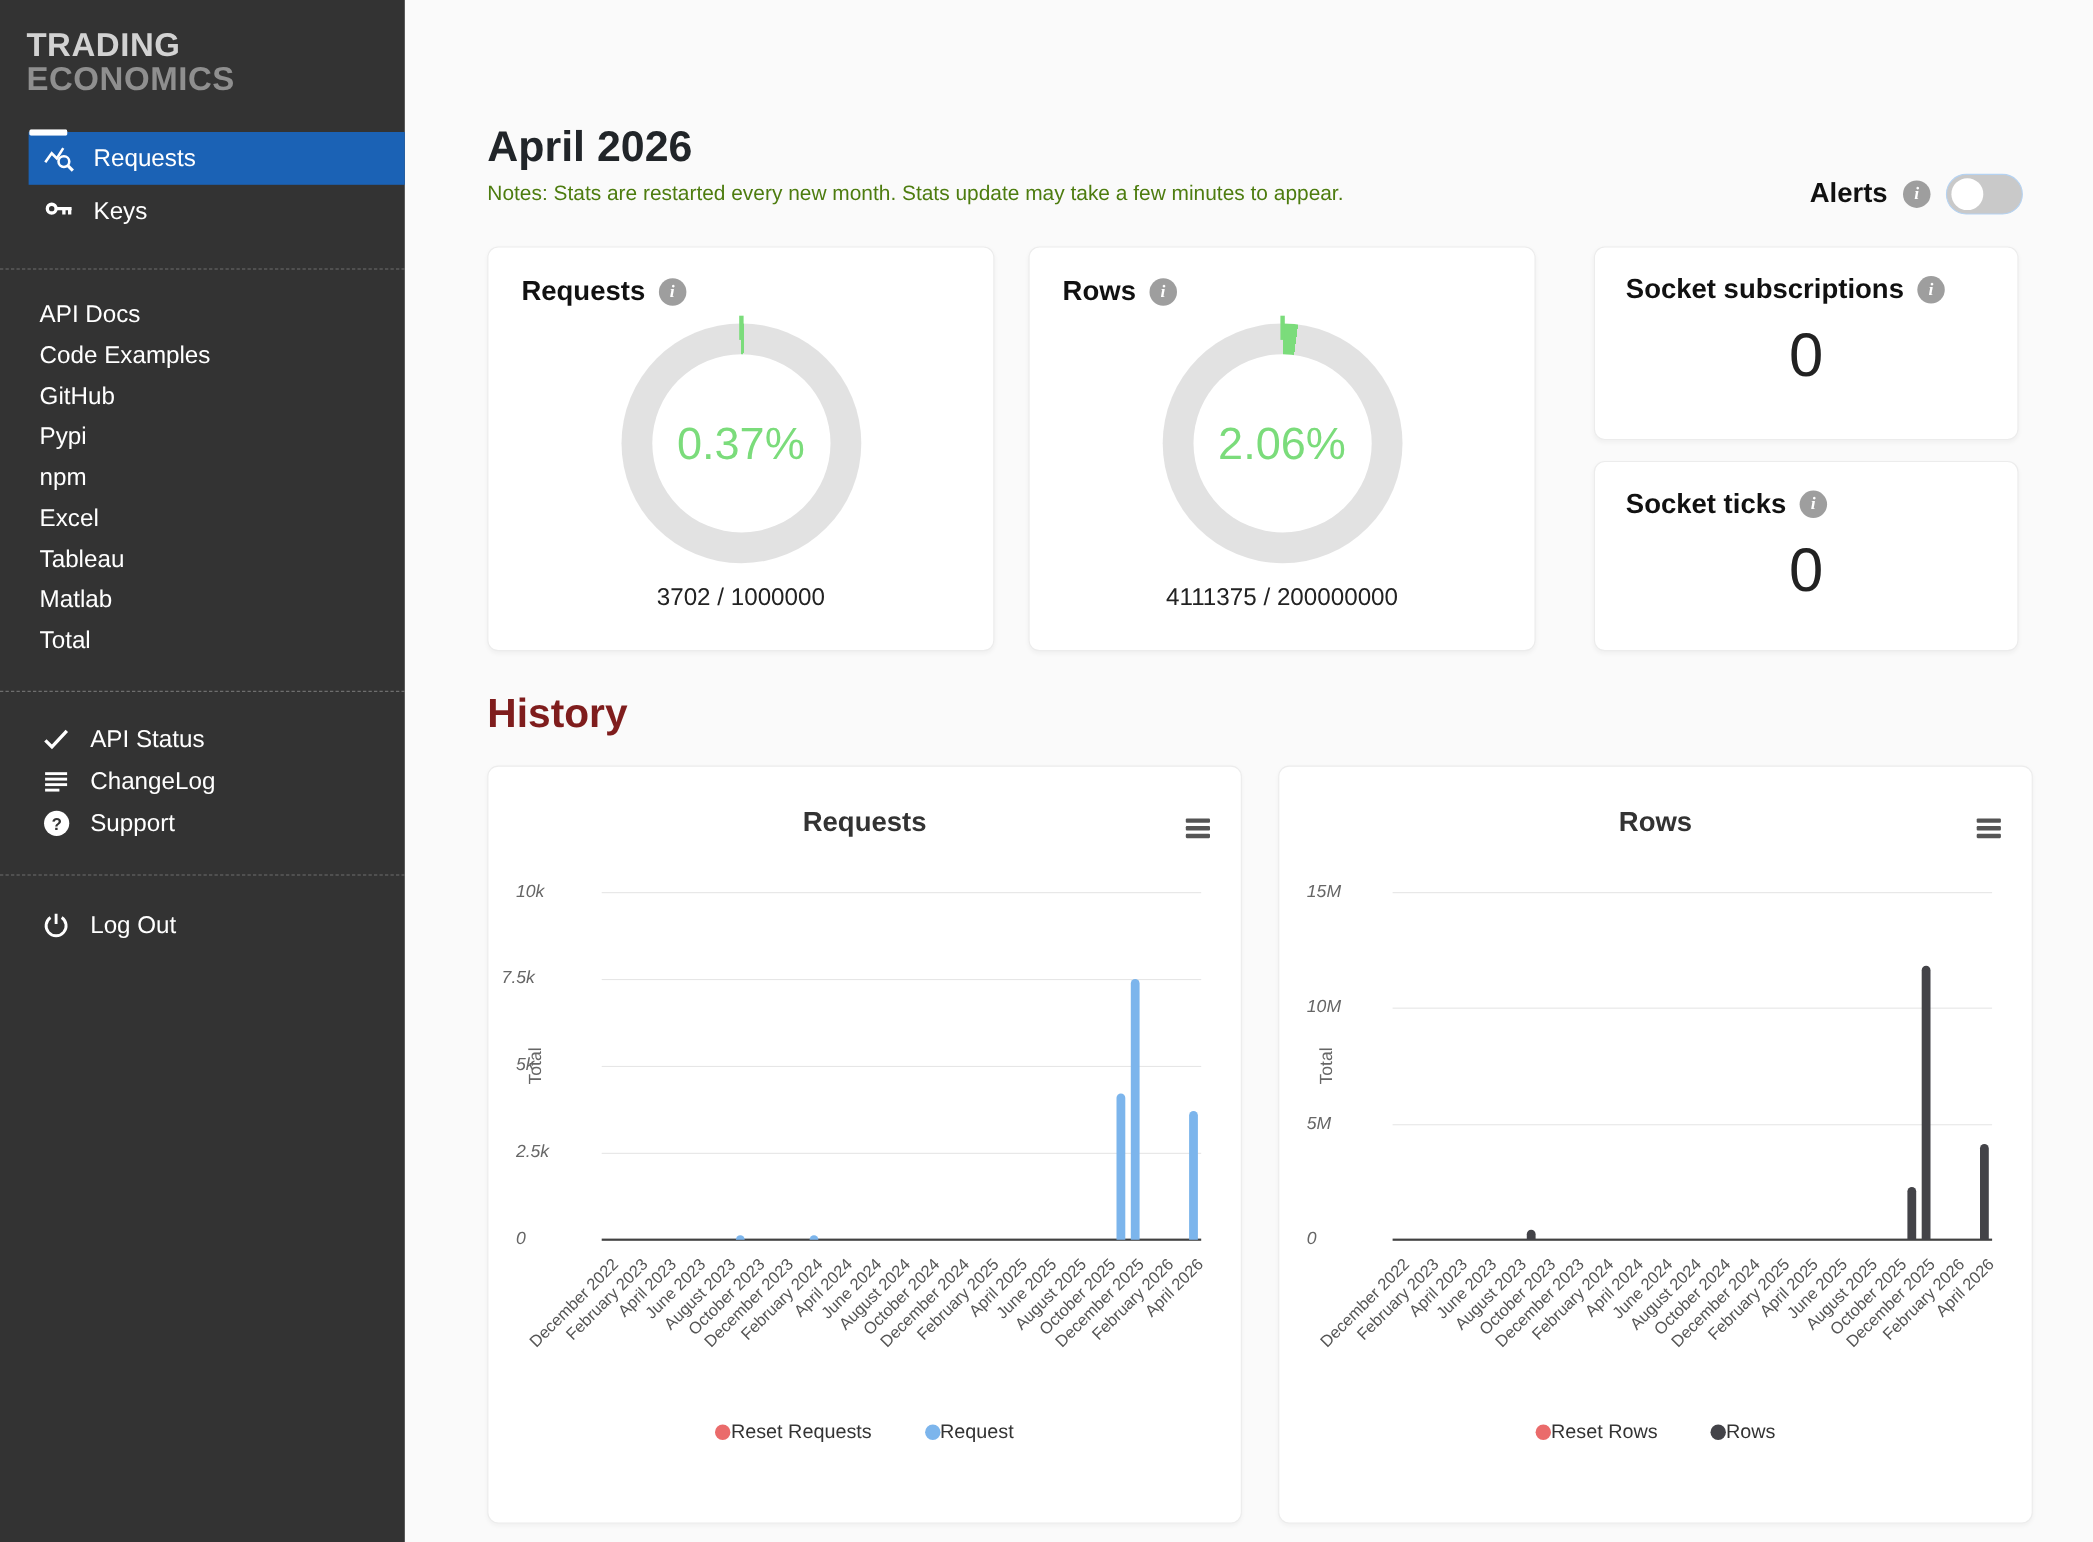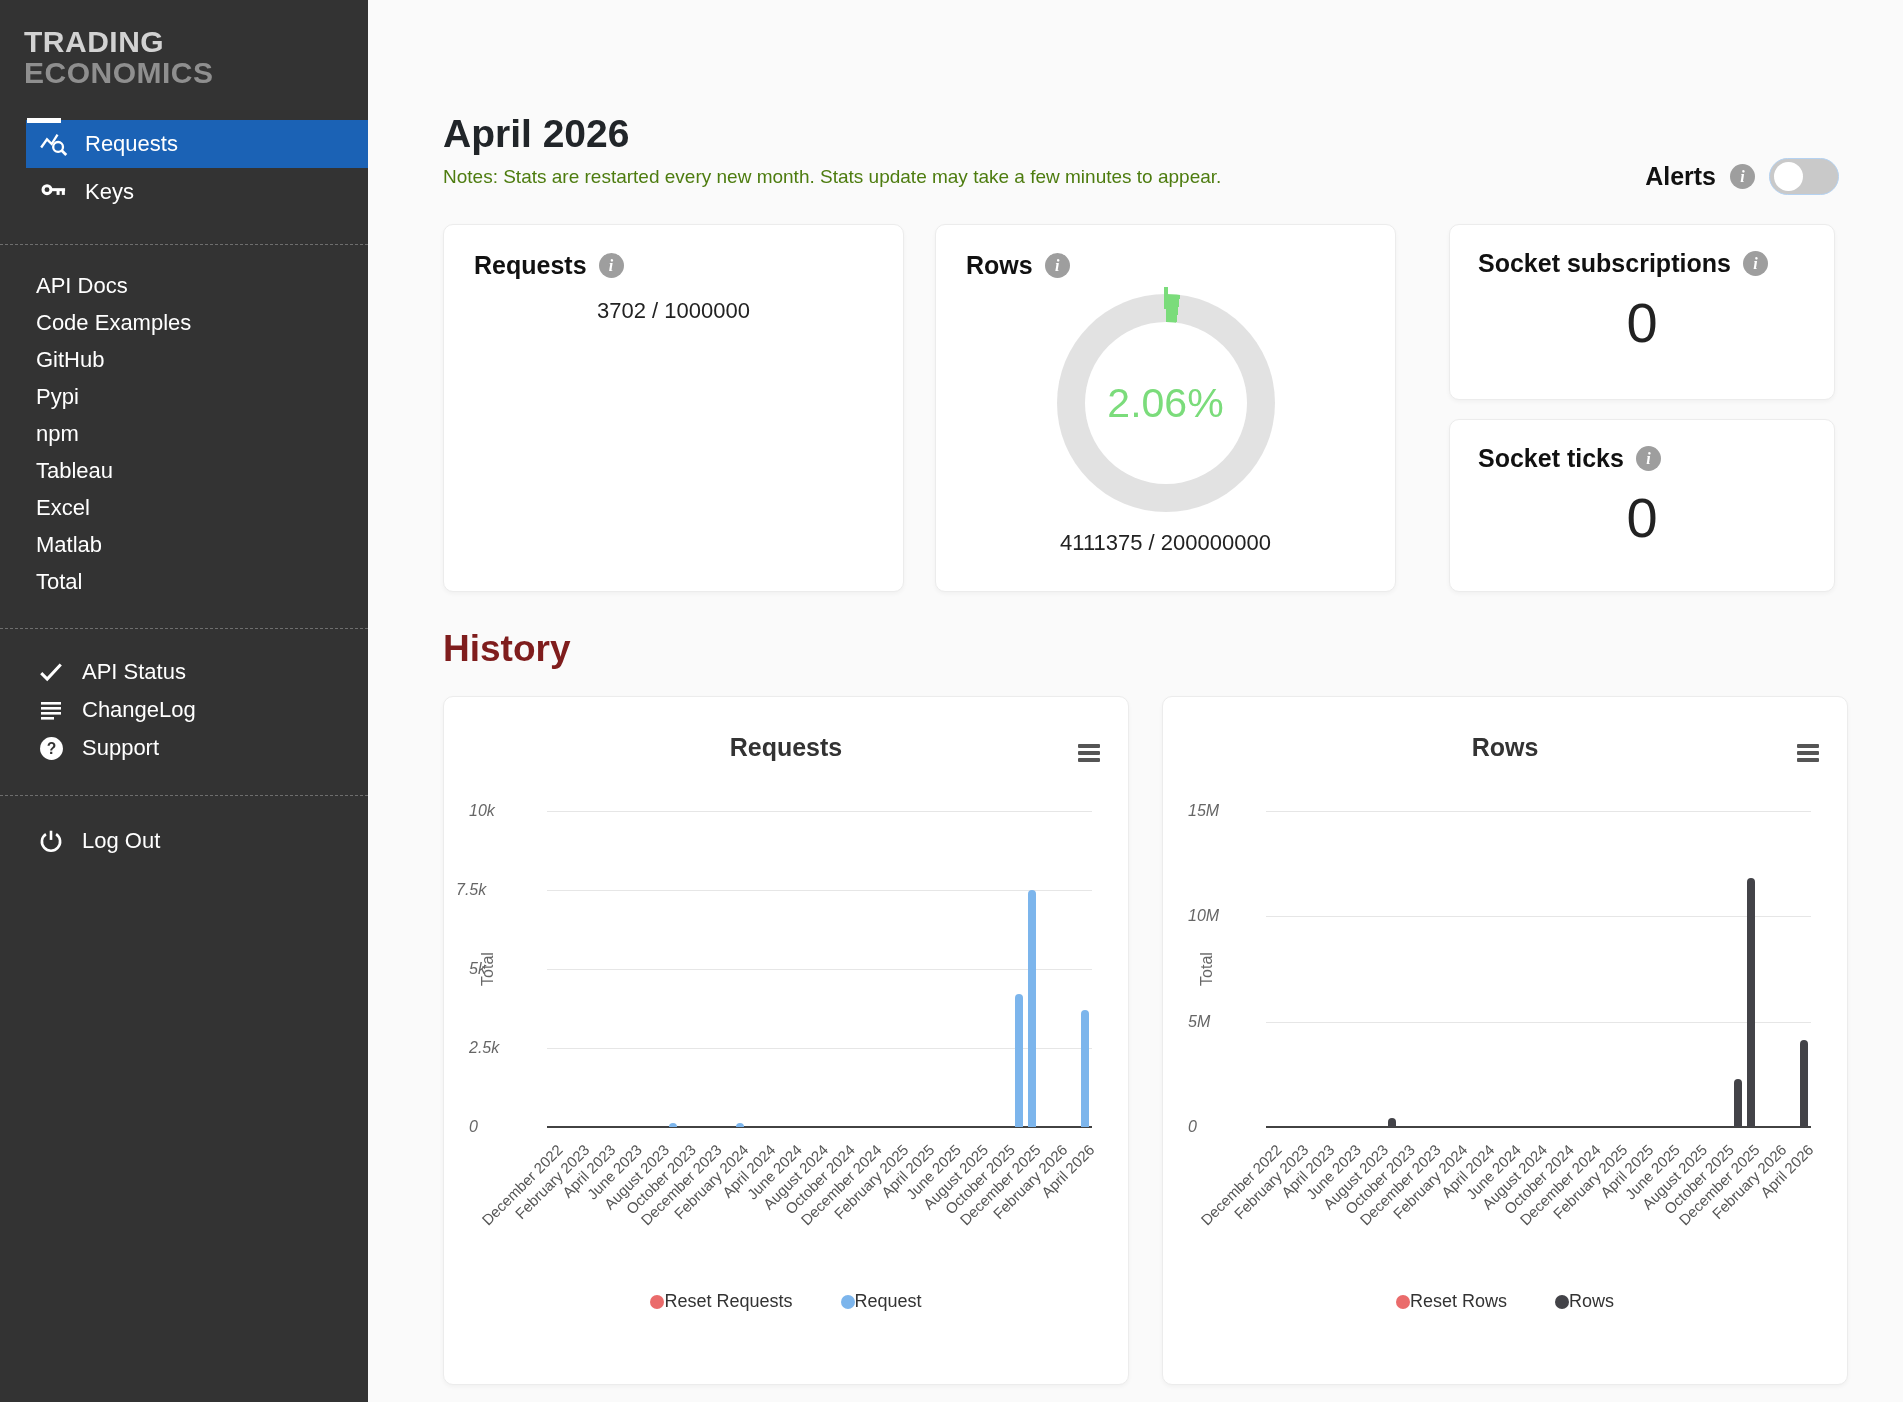--- a/index.html
+++ b/index.html
@@ -111,22 +111,22 @@
   </nav>
 
   <div class="side-divider"></div>
 
   <div class="side-links" id="side-links">
       <div class="side-link">API Docs</div>
       <div class="side-link">Code Examples</div>
       <div class="side-link">GitHub</div>
       <div class="side-link">Pypi</div>
       <div class="side-link">npm</div>
+      <div class="side-link">Excel</div>
       <div class="side-link">Tableau</div>
-      <div class="side-link">Excel</div>
       <div class="side-link">Matlab</div>
       <div class="side-link">Total</div>
     </div>
 
   <div class="side-divider"></div>
 
   <div class="side-tools">
     <div class="tool-item">
       <span class="tool-ic">
         <svg width="26" height="26" viewBox="0 0 24 24" fill="none" stroke="#fff" stroke-width="2.8">
@@ -184,20 +184,26 @@
         <div class="knob"></div>
       </div>
   </div>
 
   <div class="cards-row">
 
     <section class="card gauge-card">
       <div class="card-title-row">
         <span class="card-title">Requests</span>
         <span class="info-icon">i</span>
+      </div>
+      <div class="gauge" id="gauge-requests" style="background: conic-gradient(rgb(123, 220, 123) 0deg, rgb(123, 220, 123) 0.37%, rgb(226, 226, 226) 0.37%, rgb(226, 226, 226) 100%);">
+        <div class="gauge-tick" style="background: rgb(123, 220, 123);"></div>
+        <div class="gauge-inner">
+          <span class="gauge-percent" style="color: rgb(123, 220, 123);">0.37%</span>
+        </div>
       </div>
       <div class="usage">3702 / 1000000</div>
     </section>
 
     <section class="card gauge-card">
       <div class="card-title-row">
         <span class="card-title">Rows</span>
         <span class="info-icon">i</span>
       </div>
       <div class="gauge" id="gauge-rows" style="background: conic-gradient(rgb(123, 220, 123) 0deg, rgb(123, 220, 123) 2.06%, rgb(226, 226, 226) 2.06%, rgb(226, 226, 226) 100%);">

